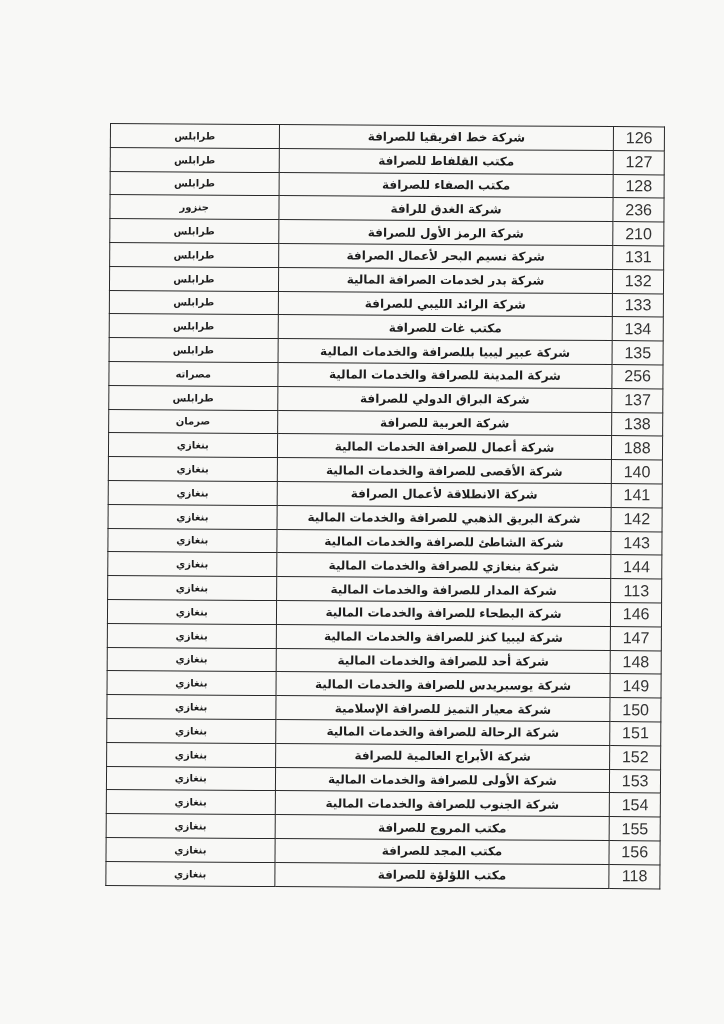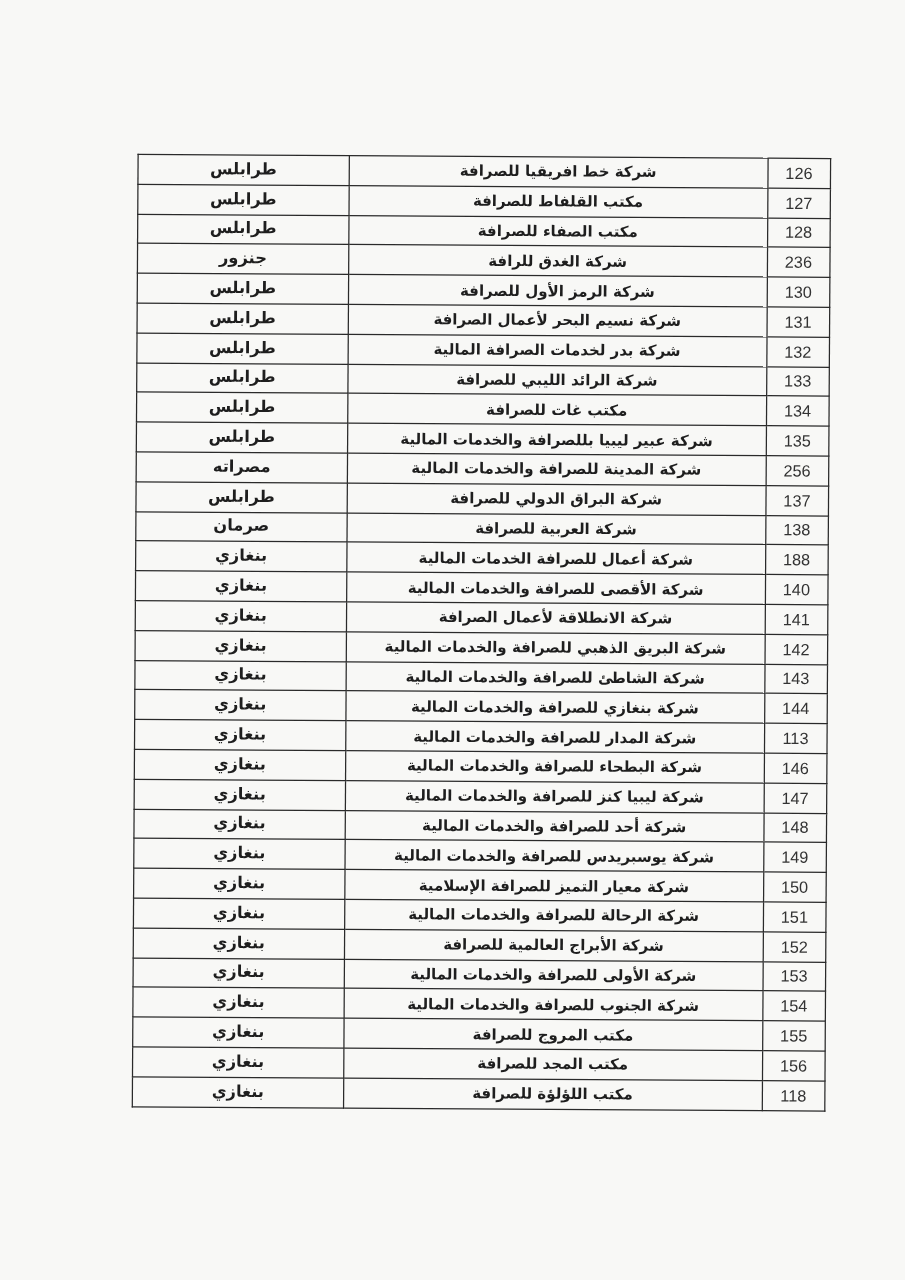--- a/index.html
+++ b/index.html
@@ -29,23 +29,23 @@
     }
     .table td {
       border: 1.3px solid #2a2a2a;
       height: 22.8px;
       padding: 0;
       text-align: center;
       vertical-align: middle;
       white-space: nowrap;
       overflow: hidden;
     }
-    .col-city { width: 170px; font-size: 13px; font-weight: bold; }
+    .col-city { width: 170px; font-size: 10px; font-weight: bold; }
     .col-name { width: 335px; font-size: 12px; font-weight: bold; direction: rtl; }
-    .col-num  { width: 50px; font-size: 13px; font-family: "Liberation Sans", sans-serif; color: #333; }
+    .col-num  { width: 50px; font-size: 16px; font-family: "Liberation Sans", sans-serif; color: #333; }
   </style>
 </head>
 <body>
 
 <div class="page">
   <table class="table">
     <tbody id="tbody">
         <tr>
           <td class="col-city">طرابلس</td>
           <td class="col-name">شركة خط افريقيا للصرافة</td>
@@ -62,21 +62,21 @@
           <td class="col-num">128</td>
         </tr>
         <tr>
           <td class="col-city">جنزور</td>
           <td class="col-name">شركة الغدق للرافة</td>
           <td class="col-num">236</td>
         </tr>
         <tr>
           <td class="col-city">طرابلس</td>
           <td class="col-name">شركة الرمز الأول للصرافة</td>
-          <td class="col-num">130</td>
+          <td class="col-num">210</td>
         </tr>
         <tr>
           <td class="col-city">طرابلس</td>
           <td class="col-name">شركة نسيم البحر لأعمال الصرافة</td>
           <td class="col-num">131</td>
         </tr>
         <tr>
           <td class="col-city">طرابلس</td>
           <td class="col-name">شركة بدر لخدمات الصرافة المالية</td>
           <td class="col-num">132</td>

